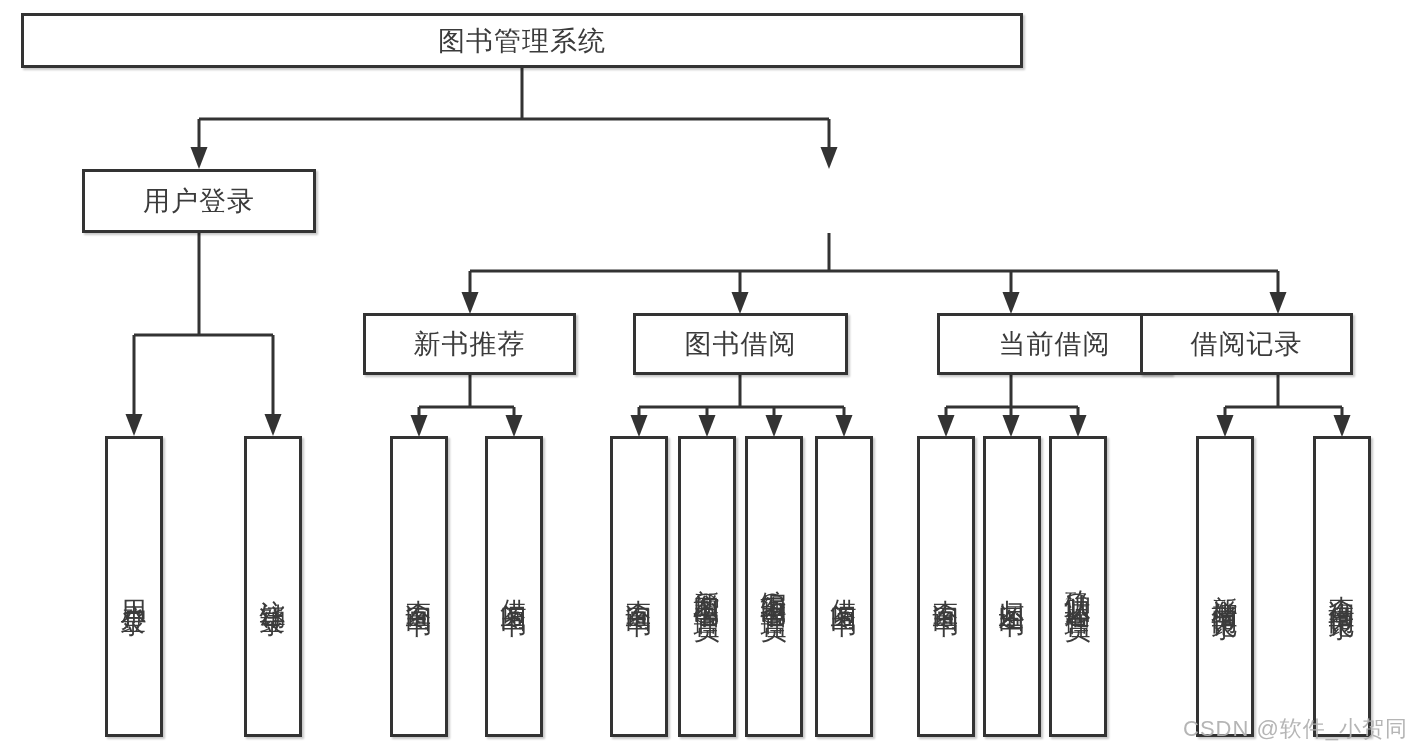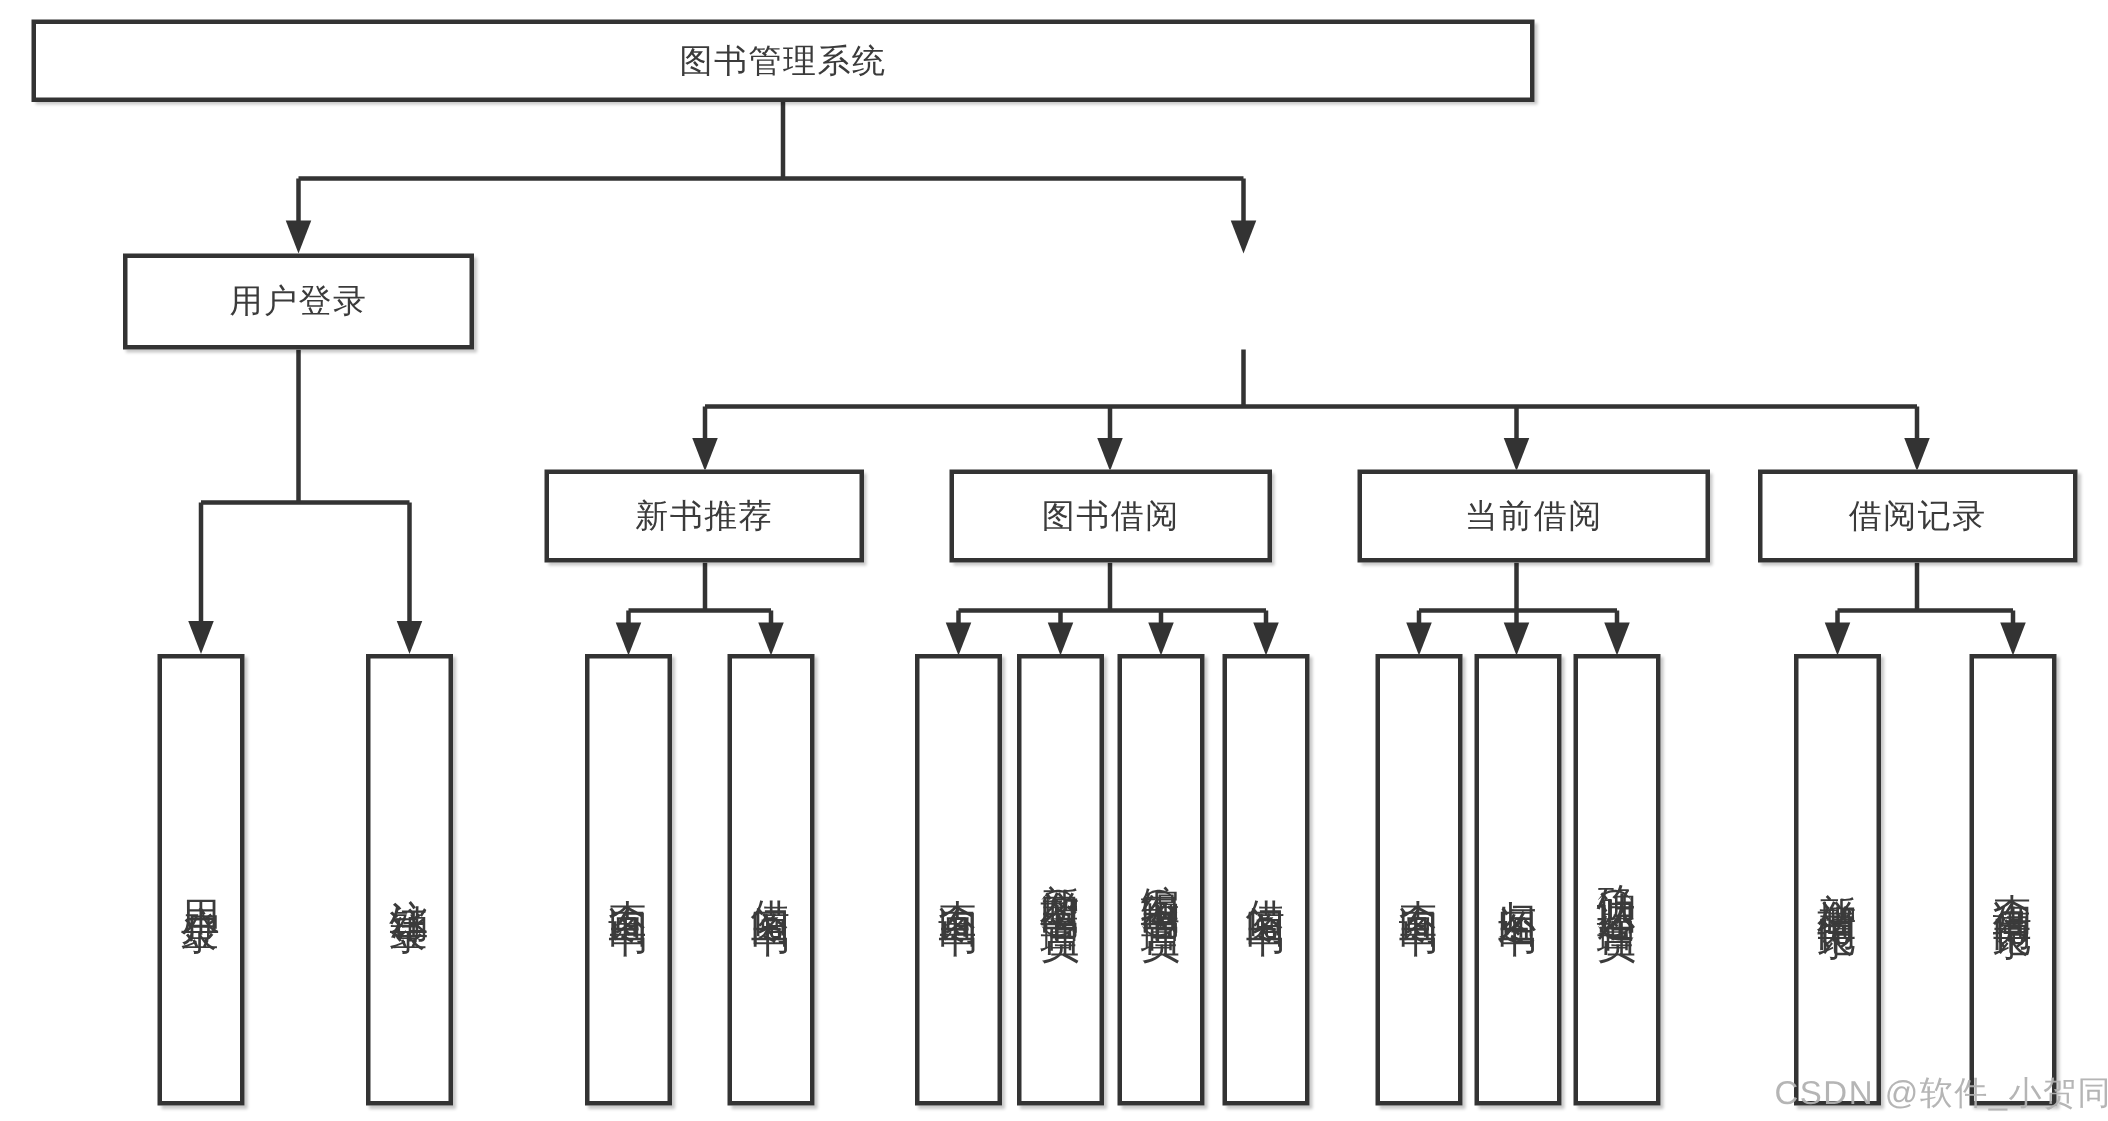--- a/index.html
+++ b/index.html
@@ -8,21 +8,21 @@
     font-family:"Liberation Sans","DejaVu Sans",sans-serif;overflow:hidden;
   }
   .wires{position:absolute;left:0;top:0;}
   .ln{fill:none;stroke:#333333;stroke-width:3;}
   .node{
     position:absolute;background:#ffffff;border:3px solid #333333;
     box-sizing:border-box;display:flex;align-items:center;justify-content:center;
     color:#3b3b3b;box-shadow:2px 2px 2px rgba(0,0,0,0.22);
   }
   .node.h .label{
-    font-size:22px;letter-spacing:1px;white-space:nowrap;
+    font-size:27px;letter-spacing:1px;white-space:nowrap;
   }
   .node.v{width:58px;height:301px;}
   .node.v .label{
     writing-mode:vertical-rl;text-orientation:mixed;
     font-size:26px;line-height:1;letter-spacing:4px;white-space:nowrap;
   }
   .watermark{
     position:absolute;left:1183px;top:714px;z-index:5;
     font-size:22px;color:rgba(177,177,177,0.95);letter-spacing:1px;white-space:nowrap;
   }
@@ -74,24 +74,24 @@
   <div class="node h" style="left:82px;top:169px;width:234px;height:64px">
     <span class="label">用户登录</span>
   </div>
 
   <div class="node h" style="left:633px;top:313px;width:215px;height:62px">
     <span class="label">图书借阅</span>
   </div>
   <div class="node h" style="left:363px;top:313px;width:213px;height:62px">
     <span class="label">新书推荐</span>
   </div>
-  <div class="node h" style="left:905px;top:313px;width:235px;height:62px">
+  <div class="node h" style="left:937px;top:313px;width:235px;height:62px">
     <span class="label">当前借阅</span>
   </div>
-  <div class="node h" style="left:1172px;top:313px;width:213px;height:62px">
+  <div class="node h" style="left:1140px;top:313px;width:213px;height:62px">
     <span class="label">借阅记录</span>
   </div>
 
   <div class="node v" style="left:105px;top:436px">
     <span class="label">用户登录</span>
   </div>
   <div class="node v" style="left:244px;top:436px">
     <span class="label">注销登录</span>
   </div>
 

